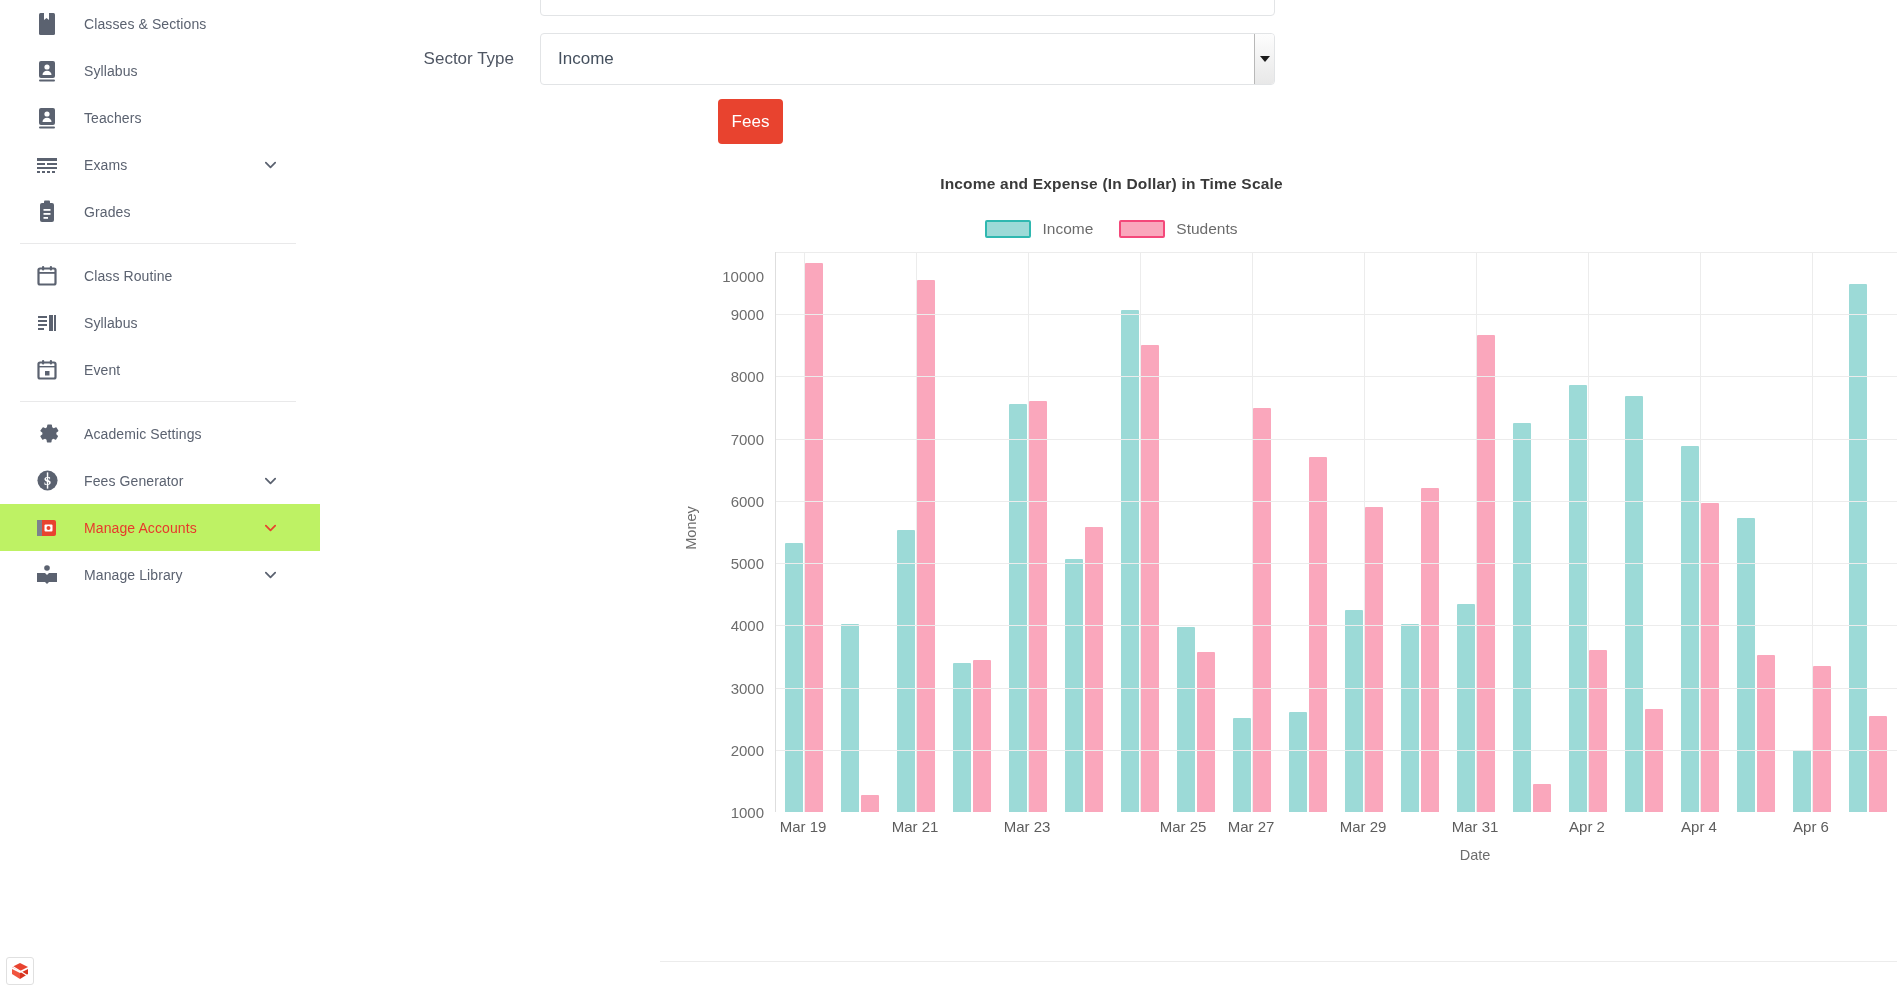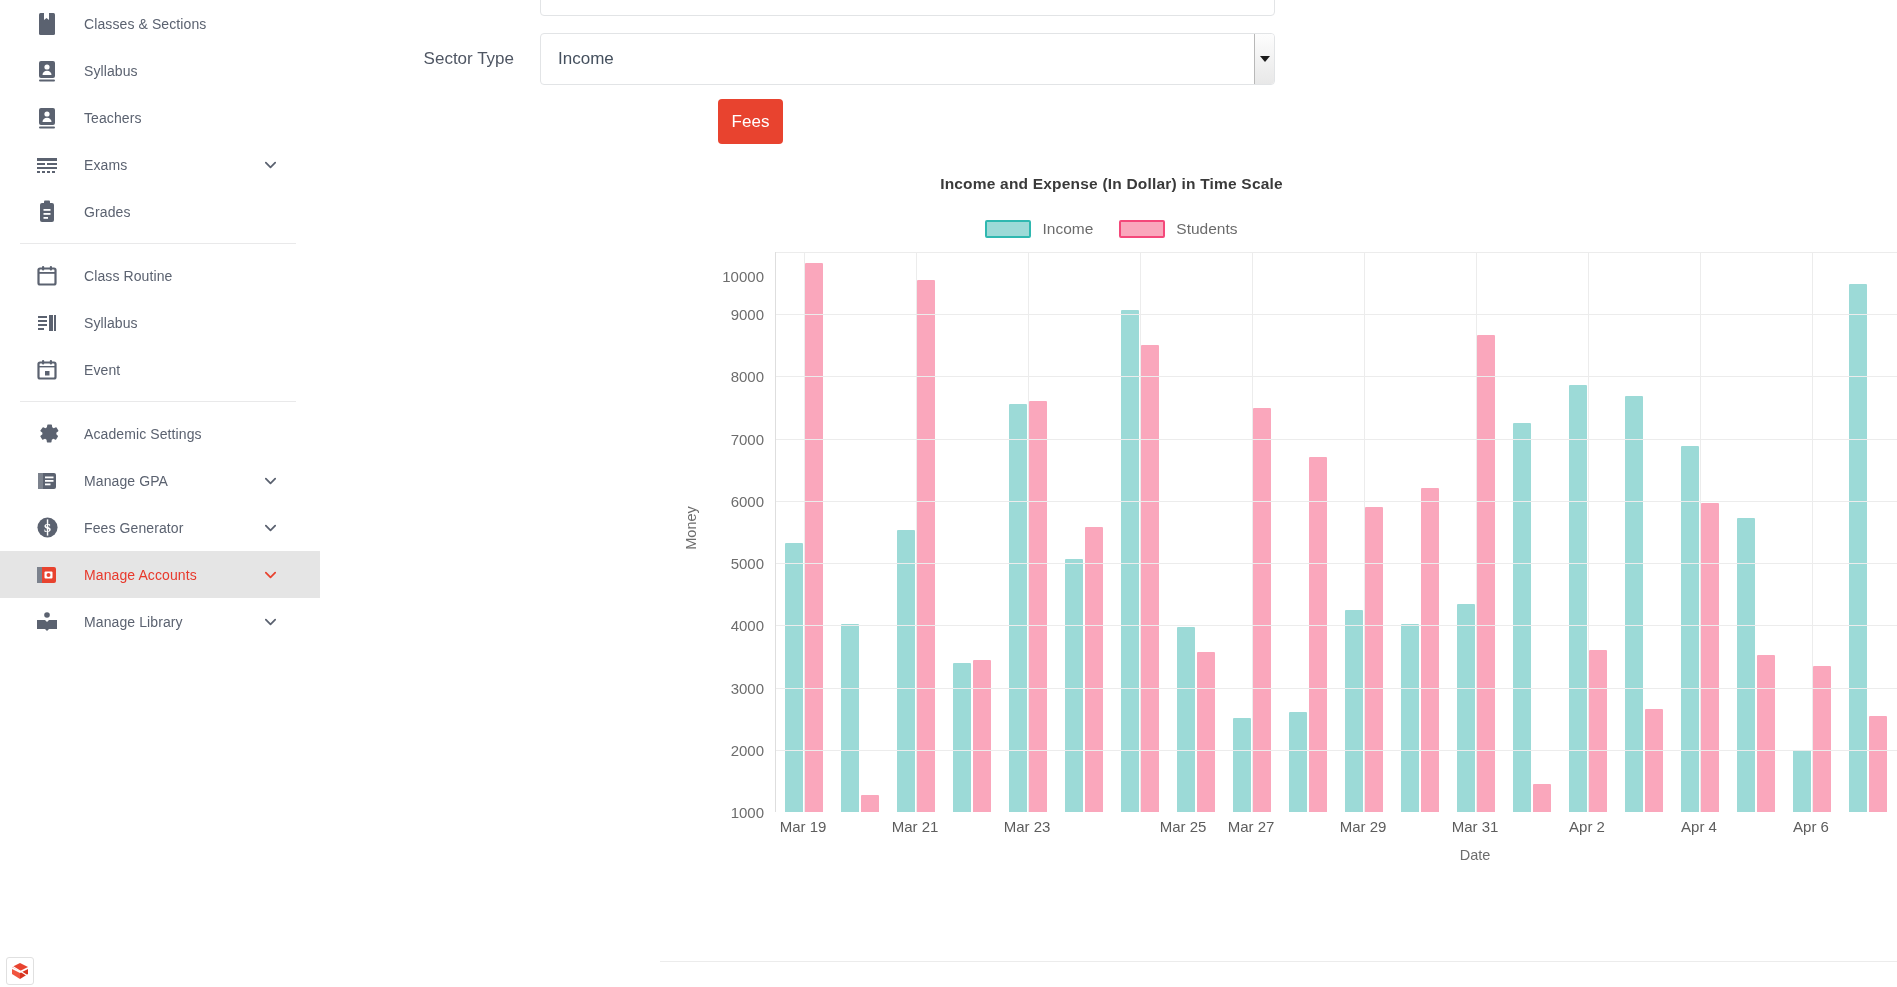--- a/index.html
+++ b/index.html
@@ -37,21 +37,21 @@
     color: #5b6270;
     letter-spacing: .1px;
     white-space: nowrap;
   }
   .nav-item .chev {
     position: absolute; right: 42px; top: 50%;
     transform: translateY(-50%);
     width: 15px; height: 15px;
   }
   .nav-item.active {
-    background: #e5e5e5;
+    background: #bef264;
   }
   .nav-item.active .nav-label { color: #e8392c; }
   .nav-sep {
     height: 1px; background: #e9e9ea;
     margin: 8px 24px 8px 20px;
   }
 
   
   #main { position: absolute; left: 320px; top: 0; width: 1577px; height: 823px; }
 
@@ -294,35 +294,20 @@
         <span class="nav-label">Event</span>
       </div>
       <div class="nav-sep"></div>
       <div class="nav-item">
         <span class="ico">
           <svg width="23" height="23" viewBox="0 0 24 24">
             <path fill="#5B6270" d="M12 8.4a3.6 3.6 0 1 0 0 7.2 3.6 3.6 0 0 0 0-7.2zm9.2 4.5c.05-.3.08-.6.08-.9s-.03-.6-.08-.9l2-1.5a.5.5 0 0 0 .12-.62l-1.9-3.3a.5.5 0 0 0-.6-.22l-2.35.95a7.2 7.2 0 0 0-1.55-.9l-.35-2.5a.5.5 0 0 0-.5-.42h-3.8a.5.5 0 0 0-.5.42l-.35 2.5c-.56.23-1.08.53-1.56.9l-2.34-.95a.5.5 0 0 0-.6.22L4.6 8.98a.5.5 0 0 0 .12.62l2 1.5c-.05.3-.08.6-.08.9s.03.6.08.9l-2 1.5a.5.5 0 0 0-.12.62l1.9 3.3a.5.5 0 0 0 .6.22l2.34-.95c.48.37 1 .67 1.56.9l.35 2.5c.04.24.25.42.5.42h3.8c.25 0 .46-.18.5-.42l.35-2.5c.55-.23 1.07-.53 1.55-.9l2.35.95a.5.5 0 0 0 .6-.22l1.9-3.3a.5.5 0 0 0-.12-.62z"></path>
           </svg>
         </span>
         <span class="nav-label">Academic Settings</span>
-      </div>
-      <div class="nav-item">
-        <span class="ico">
-          <svg width="22" height="20" viewBox="0 0 22 20">
-            <rect x="2" y="2" width="18" height="16" rx="2" fill="#5B6270"></rect>
-            <rect x="2" y="2" width="5" height="16" fill="#7c828d"></rect>
-            <rect x="9" y="5.5" width="8.5" height="1.8" fill="#fff"></rect>
-            <rect x="9" y="9" width="8.5" height="1.8" fill="#fff"></rect>
-            <rect x="9" y="12.5" width="5.5" height="1.8" fill="#fff"></rect>
-          </svg>
-        </span>
-        <span class="nav-label">Manage GPA</span>
-        <span class="chev"><svg viewBox="0 0 16 16" width="15" height="15">
-            <path d="M3 5.5 L8 10.5 L13 5.5" fill="none" stroke="#5B6270" stroke-width="1.9" stroke-linecap="round" stroke-linejoin="round"></path>
-          </svg></span>
       </div>
       <div class="nav-item">
         <span class="ico">
           <svg width="23" height="23" viewBox="0 0 24 24">
             <circle cx="12" cy="12" r="10.5" fill="#5B6270"></circle>
             <text x="12" y="17.2" font-size="14" font-weight="bold" font-family="Liberation Serif, serif" fill="#fff" text-anchor="middle">S</text>
             <rect x="11.3" y="3.5" width="1.5" height="17" fill="#fff"></rect>
           </svg>
         </span>
         <span class="nav-label">Fees Generator</span>

